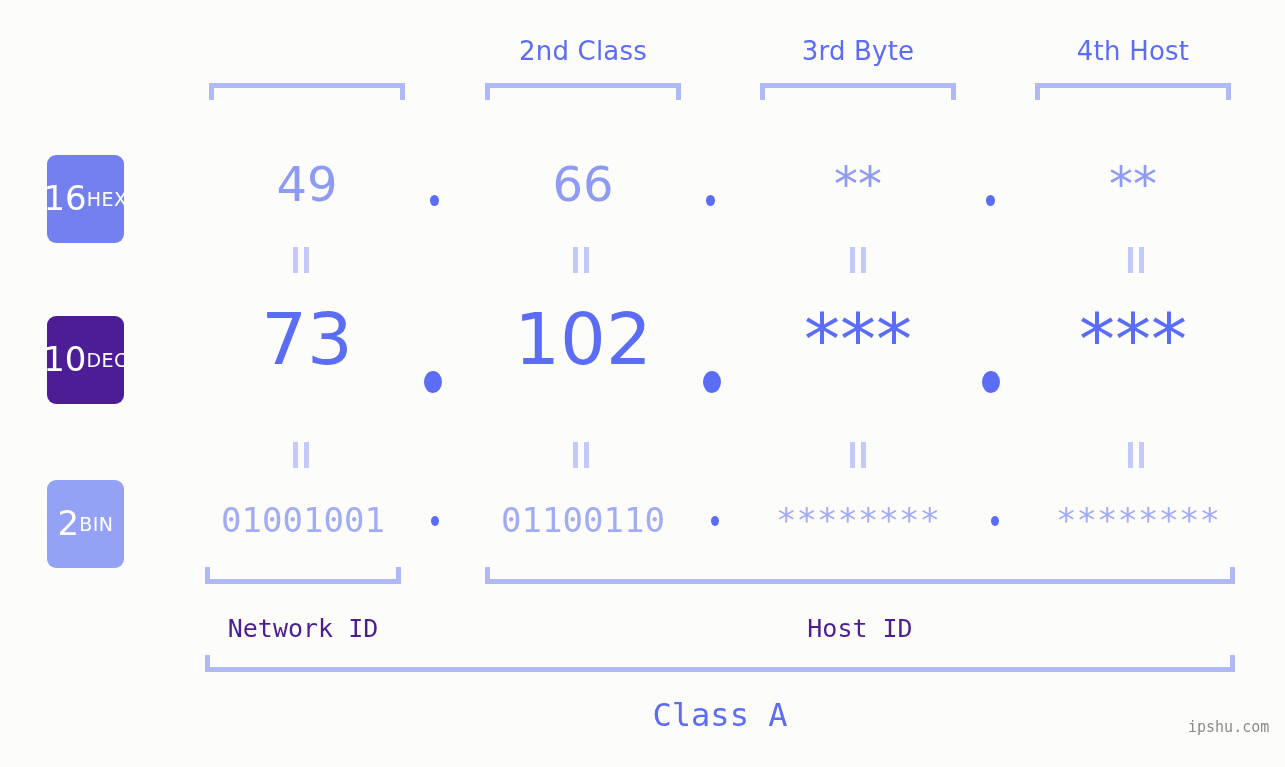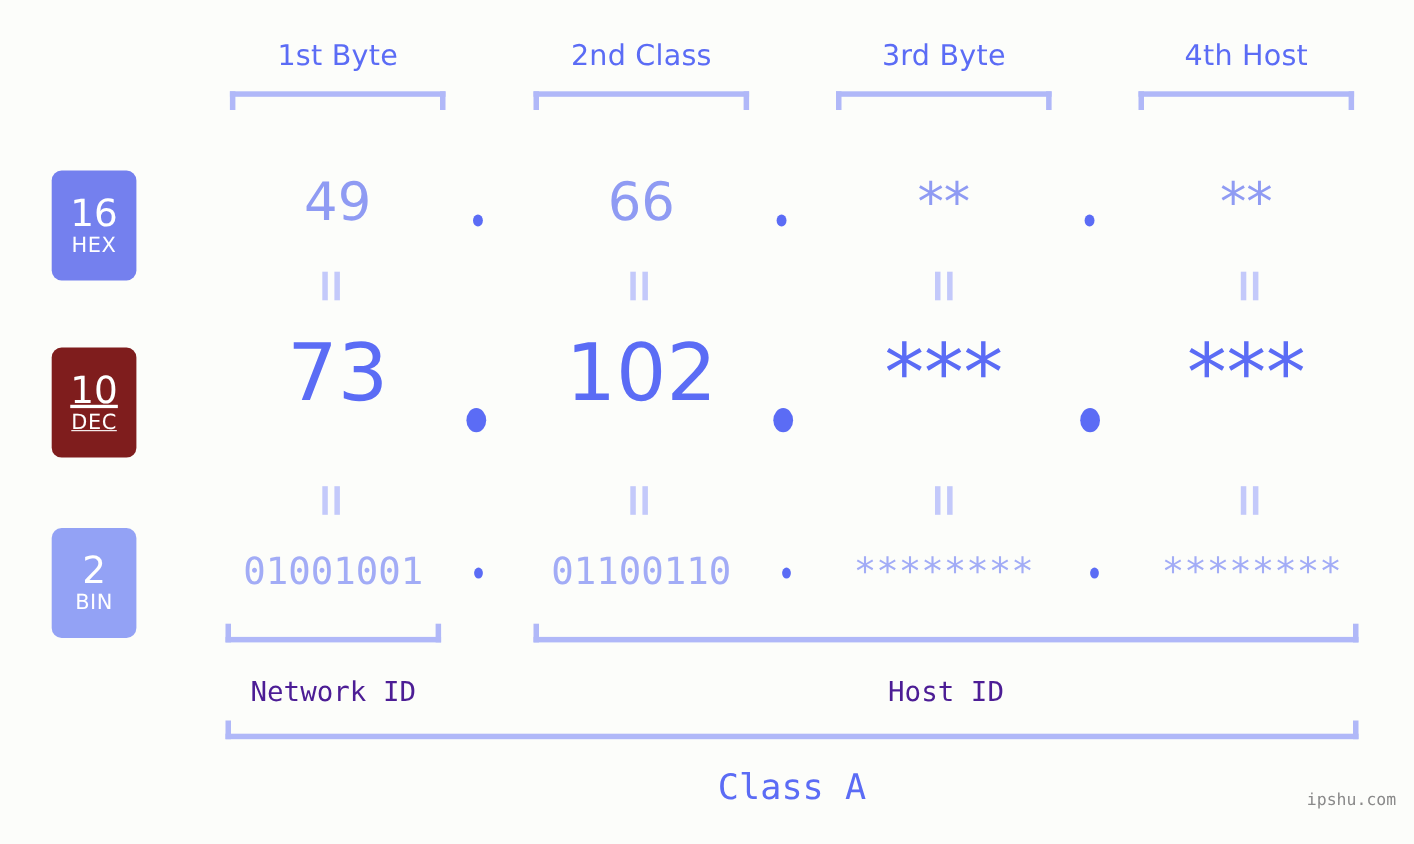--- a/index.html
+++ b/index.html
@@ -34,25 +34,24 @@
     height:17px;
   }
   .bracket.up{     
     border-width:0 5px 5px 5px;
     height:17px;
   }
 
   
   .badge{
     position:absolute;
-    width:77px;height:100px;
+    width:77px;height:88px;
     border-radius:9px;
     color:#ffffff;
     display:flex;
-    flex-direction:column;
     align-items:center;
     justify-content:center;
     line-height:1;
   }
   .badge .num{font-size:34px;font-weight:400;margin-bottom:3px;}
   .badge .sys{font-size:19px;font-weight:400;letter-spacing:.5px;}
 
   
   .val{
     position:absolute;
@@ -123,21 +122,20 @@
     font-size:15px;
     color:#8a8a8a;
     white-space:nowrap;
   }
 </style>
 </head>
 <body>
 
 <div id="stage">
 
-  <div class="byte-label" style="left:209px;top:36px;width:196px;">1st Byte</div>
   <div class="byte-label" style="left:485px;top:36px;width:196px;">2nd Class</div>
   <div class="byte-label" style="left:760px;top:36px;width:196px;">3rd Byte</div>
   <div class="byte-label" style="left:1035px;top:36px;width:196px;">4th Host</div>
 
   <div class="bracket down" style="left:209px;top:83px;width:196px;"></div>
   <div class="bracket down" style="left:485px;top:83px;width:196px;"></div>
   <div class="bracket down" style="left:760px;top:83px;width:196px;"></div>
   <div class="bracket down" style="left:1035px;top:83px;width:196px;"></div>
 
   <div class="badge" style="left:47px;top:155px;background:#7480ee;">
@@ -165,21 +163,21 @@
     </div>
   <div class="eq" style="left:850px;top:247px;">
       <i></i>
       <i></i>
     </div>
   <div class="eq" style="left:1128px;top:247px;">
       <i></i>
       <i></i>
     </div>
 
-  <div class="badge" style="left:47px;top:316px;background:#7f1d1d;text-decoration:underline;">
+  <div class="badge" style="left:47px;top:316px;background:#4c1d95;">
     <span class="num">10</span>
     <span class="sys">DEC</span>
   </div>
 
   <div class="row-dec">
     <div class="val" style="left:209px;top:303px;width:196px;">73</div>
     <div class="val" style="left:485px;top:303px;width:196px;">102</div>
     <div class="val" style="left:760px;top:303px;width:196px;">***</div>
     <div class="val" style="left:1035px;top:303px;width:196px;">***</div>
   </div>

